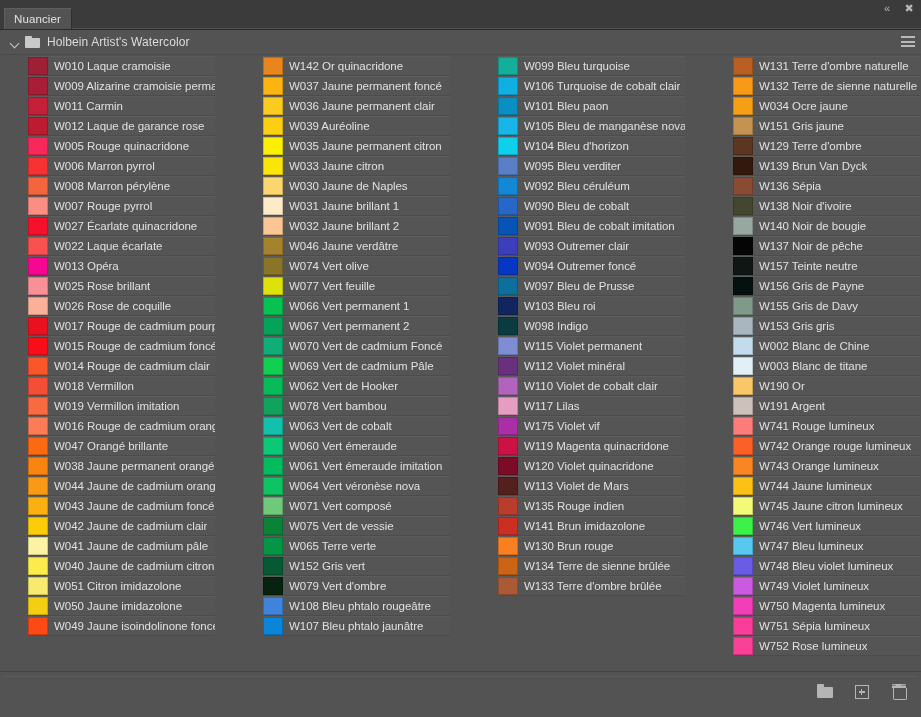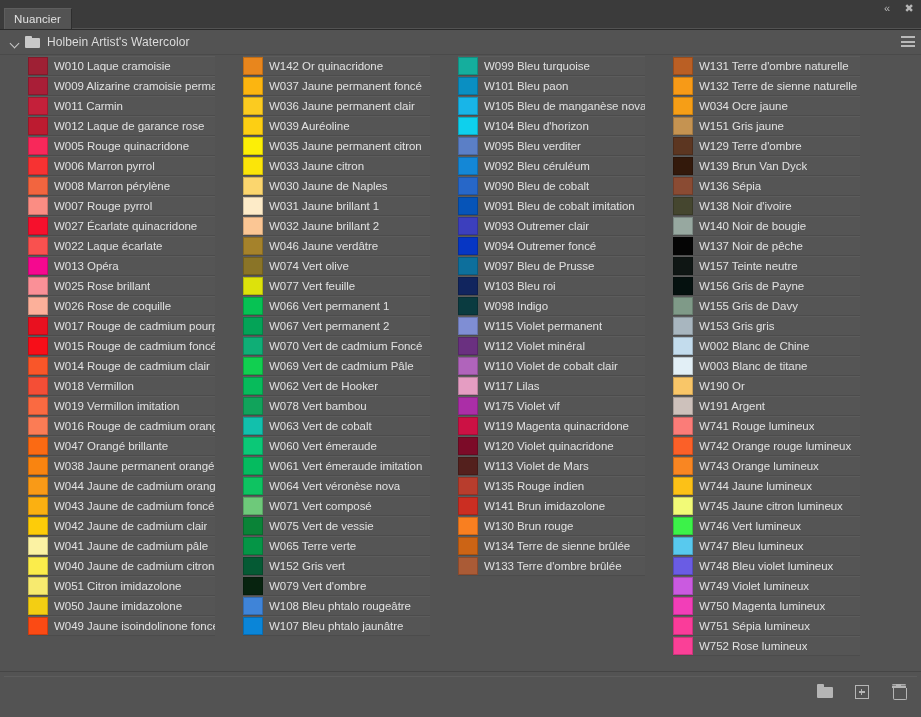--- a/index.html
+++ b/index.html
@@ -101,20 +101,21 @@
     flex: 1 1 auto;
     background: #535353;
     padding: 0 0 0 0;
     overflow: hidden;
     position: relative;
   }
   .grid {
     display: flex;
     padding: 0;
     height: 100%;
+    gap: 20px;
   }
   .col {
     width: 215px;
     flex: 0 0 215px;
     padding-left: 28px;
     padding-top: 1px;
   }
   .col.first { padding-left: 28px; }
 
   .sw-row {
@@ -456,20 +457,24 @@
           </div>
           <div class="sw-row">
             <span class="chip" style="background: rgb(10, 133, 216);"></span>
             <span class="sw-name">W107 Bleu phtalo jaunâtre</span>
           </div>
         </div>
         <div class="col">
           <div class="sw-row">
             <span class="chip" style="background: rgb(21, 174, 157);"></span>
             <span class="sw-name">W099 Bleu turquoise</span>
+          </div>
+          <div class="sw-row">
+            <span class="chip" style="background: rgb(15, 175, 226);"></span>
+            <span class="sw-name">W106 Turquoise de cobalt clair</span>
           </div>
           <div class="sw-row">
             <span class="chip" style="background: rgb(10, 143, 194);"></span>
             <span class="sw-name">W101 Bleu paon</span>
           </div>
           <div class="sw-row">
             <span class="chip" style="background: rgb(24, 181, 232);"></span>
             <span class="sw-name">W105 Bleu de manganèse nova</span>
           </div>
           <div class="sw-row">

